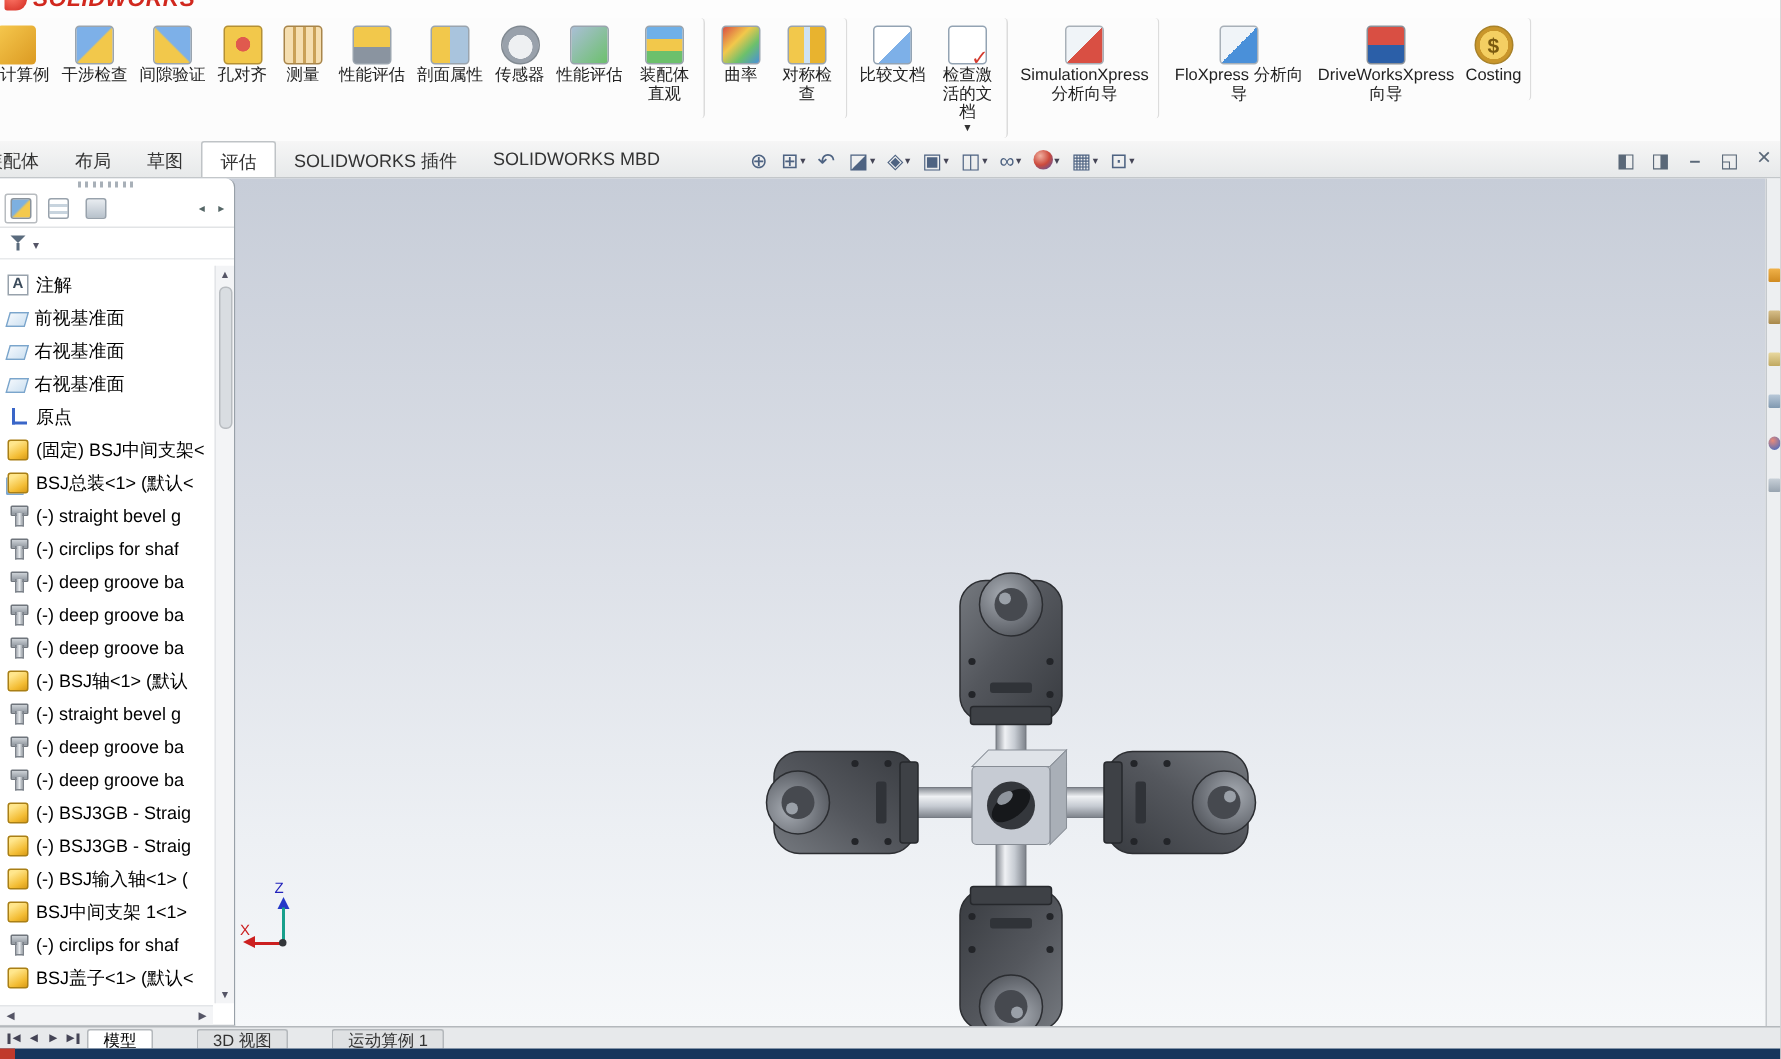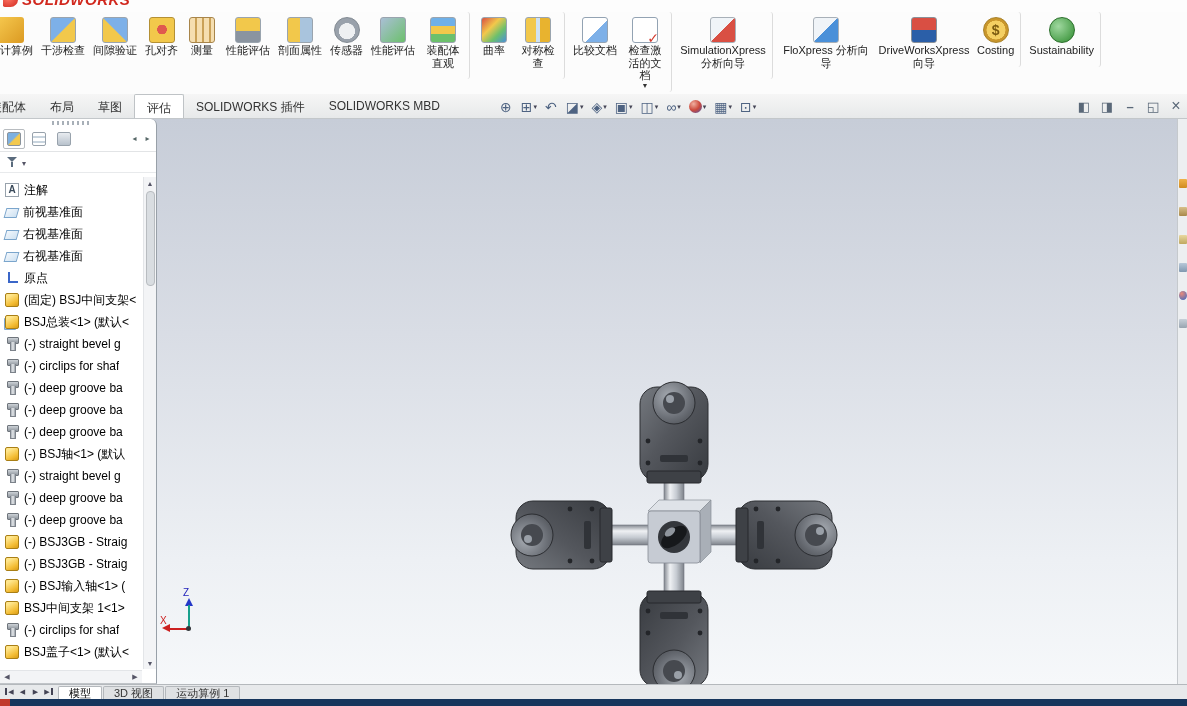--- a/index.html
+++ b/index.html
@@ -144,21 +144,21 @@
   .hscroll { position:absolute; left:0; right:14px; bottom:0; height:13px; background:#f3f4f6; border-top:1px solid #e3e5e8; }
 
   
   .doctabs { position:absolute; left:0; right:0; bottom:7px; height:15px; background:#e7e9eb; border-top:1px solid #b4b8bc; display:flex; align-items:stretch; }
   .dnav { display:flex; align-items:center; padding:0 3px; }
   .dnavbtn { width:13px; text-align:center; font-size:7px; color:#445; }
   .scroll-first-icon::before{content:"◀";border-left:2px solid #445;padding-left:1px;}
   .scroll-prev-icon::before{content:"◀";}
   .scroll-next-icon::before{content:"▶";}
   .scroll-last-icon::before{content:"▶";border-right:2px solid #445;padding-right:1px;}
-  .dtabs { display:flex; }
+  .dtabs { display:flex;gap:28px; }
   .dtab { display:flex; align-items:center; padding:0 10px; font-size:11px; color:#333; background:#dfe1e3; border:1px solid #b4b8bc; border-bottom:none; border-radius:2px 2px 0 0; margin:1px 1px 0 0; white-space:nowrap; }
   .dtab.active { background:#fff; color:#000; }
   .taskbar { position:absolute; left:0; right:0; bottom:0; height:7px; background:#16355c; }
   .taskbar-start { position:absolute; left:0; top:0; width:10px; height:7px; background:#c0392b; }
 </style>
 </head>
 <body>
 
 <div id="screen">
 
@@ -273,25 +273,20 @@
         <span class="rlabel">DriveWorksXpress 向导</span>
         <span class="rdd"></span>
       </div>
 
       <div class="rbtn wide">
         <span class="ricon costing-icon"></span>
         <span class="rlabel">Costing</span>
         <span class="rdd"></span>
       </div>
 
-      <div class="rbtn wide">
-        <span class="ricon sustainability-icon"></span>
-        <span class="rlabel">Sustainability</span>
-        <span class="rdd"></span>
-      </div>
     </div>
 
   <div class="tabrow">
     <div class="ctabs">
 
         <div class="ctab cut">
           <span>装配体</span>
         </div>
 
         <div class="ctab">

